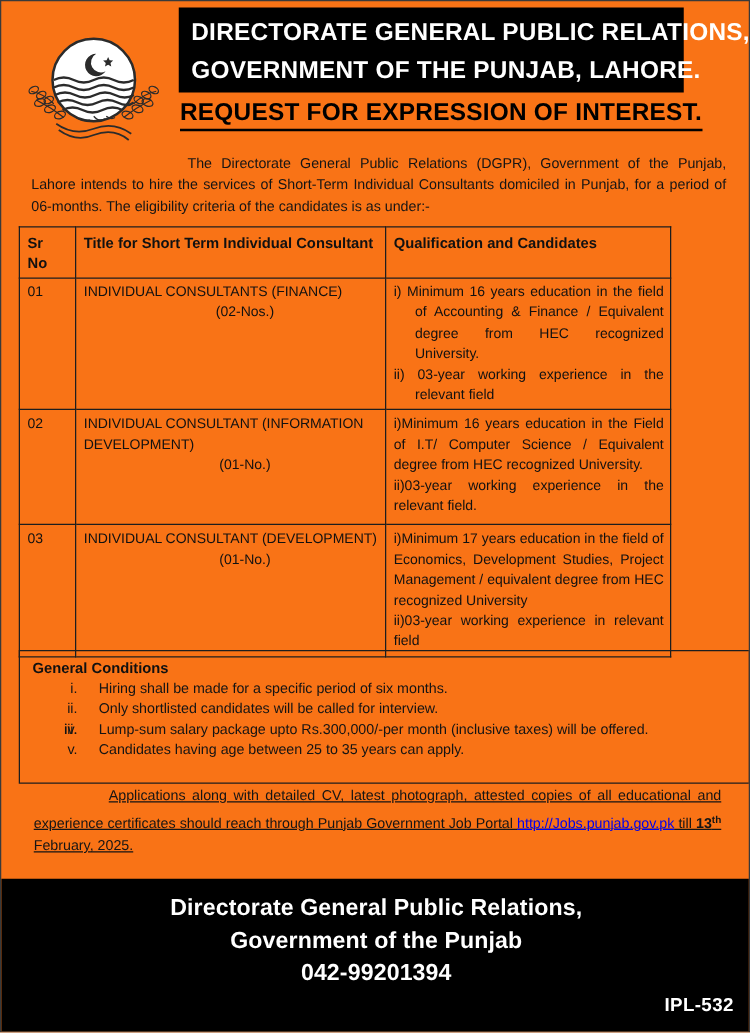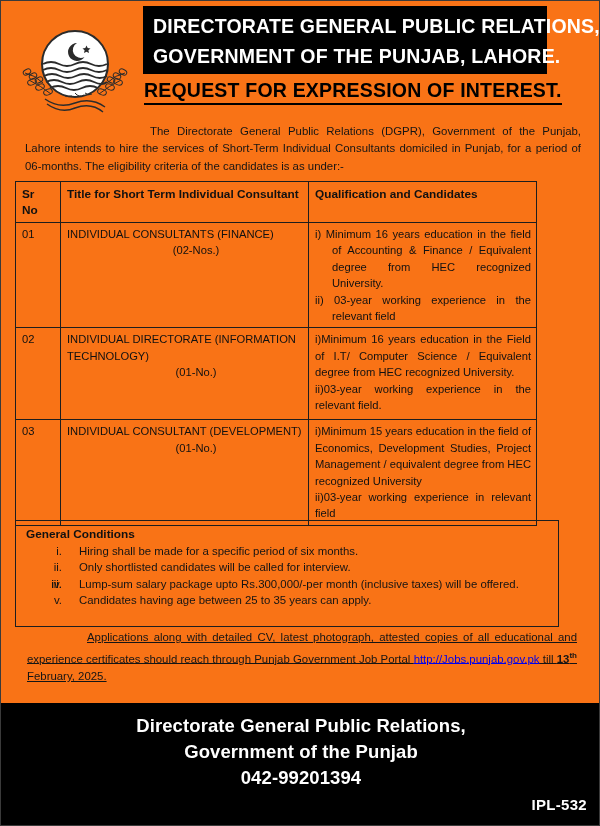--- a/index.html
+++ b/index.html
@@ -131,21 +131,21 @@
     display: block;
     text-align: justify;
   }
   .ql-gap { height: 15px; }
 
   
   .gc {
     position: absolute;
     left: 14px;
     top: 519px;
-    width: 544px;
+    width: 585px;
     height: 107px;
     border: 1px solid #1e1e1e;
     box-sizing: border-box;
     padding: 5px 8px 4px 10px;
   }
   .gc-title {
     font-size: 11.8px;
     font-weight: bold;
     color: #111;
     line-height: 16px;
@@ -301,37 +301,37 @@
         </td>
         <td>
           <span class="ql-hang">i)  Minimum 16 years education in the field of Accounting &amp; Finance / Equivalent degree from HEC recognized University.</span>
           <span class="ql-gap"></span>
           <span class="ql-hang">ii)  03-year working experience in the  relevant field</span>
         </td>
       </tr>
       <tr class="row-body2">
         <td class="sr-cell">02</td>
         <td>
-          <span class="tit-main">INDIVIDUAL DIRECTORATE (INFORMATION TECHNOLOGY)</span>
+          <span class="tit-main">INDIVIDUAL CONSULTANT (INFORMATION DEVELOPMENT)</span>
           <span class="tit-count">(01-No.)</span>
         </td>
         <td>
           <span class="ql-plain">i)Minimum 16 years education in the Field of I.T/ Computer Science / Equivalent degree from HEC recognized University.</span>
           <span class="ql-gap"></span>
           <span class="ql-plain">ii)03-year working experience in the relevant field.</span>
         </td>
       </tr>
       <tr class="row-body3">
         <td class="sr-cell">03</td>
         <td>
           <span class="tit-main">INDIVIDUAL CONSULTANT (DEVELOPMENT)</span>
           <span class="tit-count">(01-No.)</span>
         </td>
         <td>
-          <span class="ql-plain">i)Minimum 15 years education in the field of Economics, Development Studies, Project Management / equivalent degree from HEC recognized University</span>
+          <span class="ql-plain">i)Minimum 17 years education in the field of Economics, Development Studies, Project Management / equivalent degree from HEC recognized University</span>
           <span class="ql-gap"></span>
           <span class="ql-plain">ii)03-year working experience in relevant field</span>
         </td>
       </tr>
     </tbody>
   </table>
 
   <div class="gc">
     <div class="gc-title">General Conditions</div>
     <ul class="gc-list">

